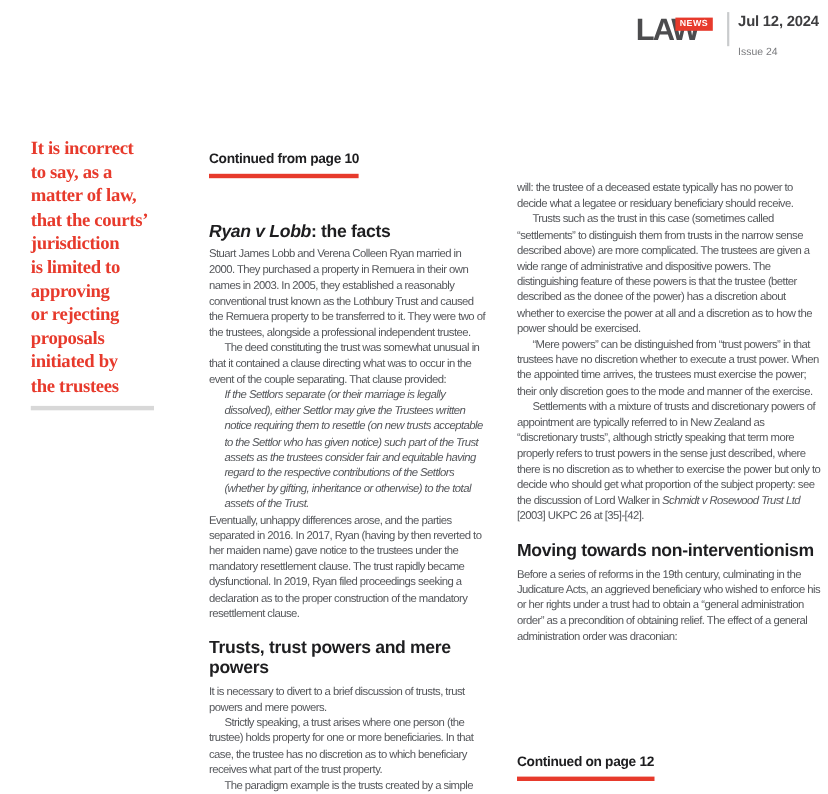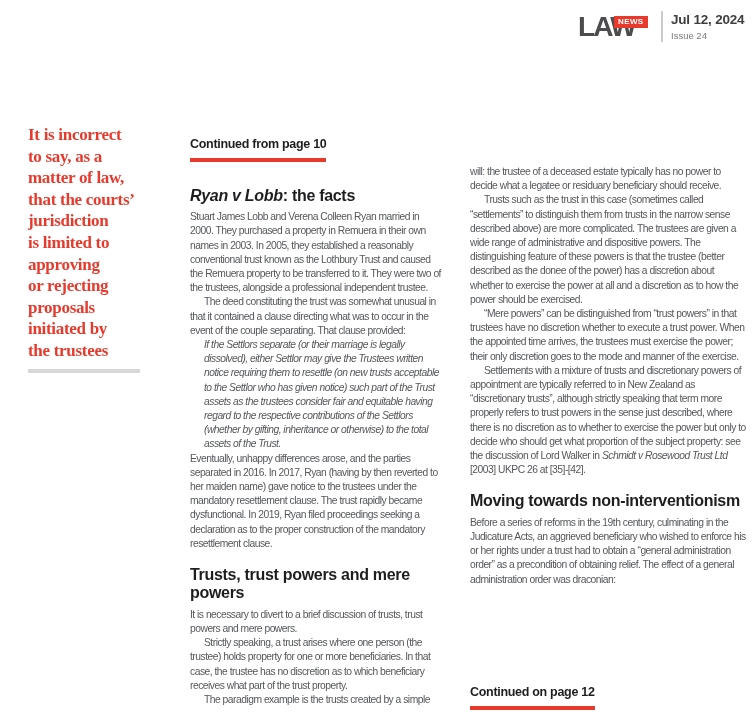--- a/index.html
+++ b/index.html
@@ -43,21 +43,21 @@
   #header-date {
     font-weight: bold;
     font-size: 13.5px;
     letter-spacing: -0.2px;
     color: #3e3e40;
     line-height: 1.1;
   }
   #header-issue {
     font-size: 9.5px;
     color: #797a7d;
-    margin-top: 2px;
+    margin-top: 14px;
   }
 
   
   #pull-quote {
     position: absolute;
     left: 28px; top: 124px;
     width: 140px;
     font-family: "Liberation Serif", serif;
     font-weight: bold;
     font-size: 17px;
@@ -77,21 +77,21 @@
   .col {
     position: absolute;
     color: var(--body-gray);
     font-size: 10.3px;
     line-height: 14.2px;
     letter-spacing: -0.5px;
   }
   #col-middle { left: 190px; top: 138px; width: 252px; }
   #col-right  { left: 470px; top: 128px; width: 278px; margin-top: 37px; }
 
-  .blk-continued { display: inline-block; margin-bottom: 10px; }
+  .blk-continued { display: inline-block; margin-bottom: 25px; }
   .continued-label {
     font-weight: bold;
     font-size: 12.5px;
     letter-spacing: -0.3px;
     color: var(--heading-dark);
     line-height: 1.1;
   }
   .red-rule { height: 4px; width: 100%; background: var(--red); margin-top: 6px; }
 
   .blk-heading {

